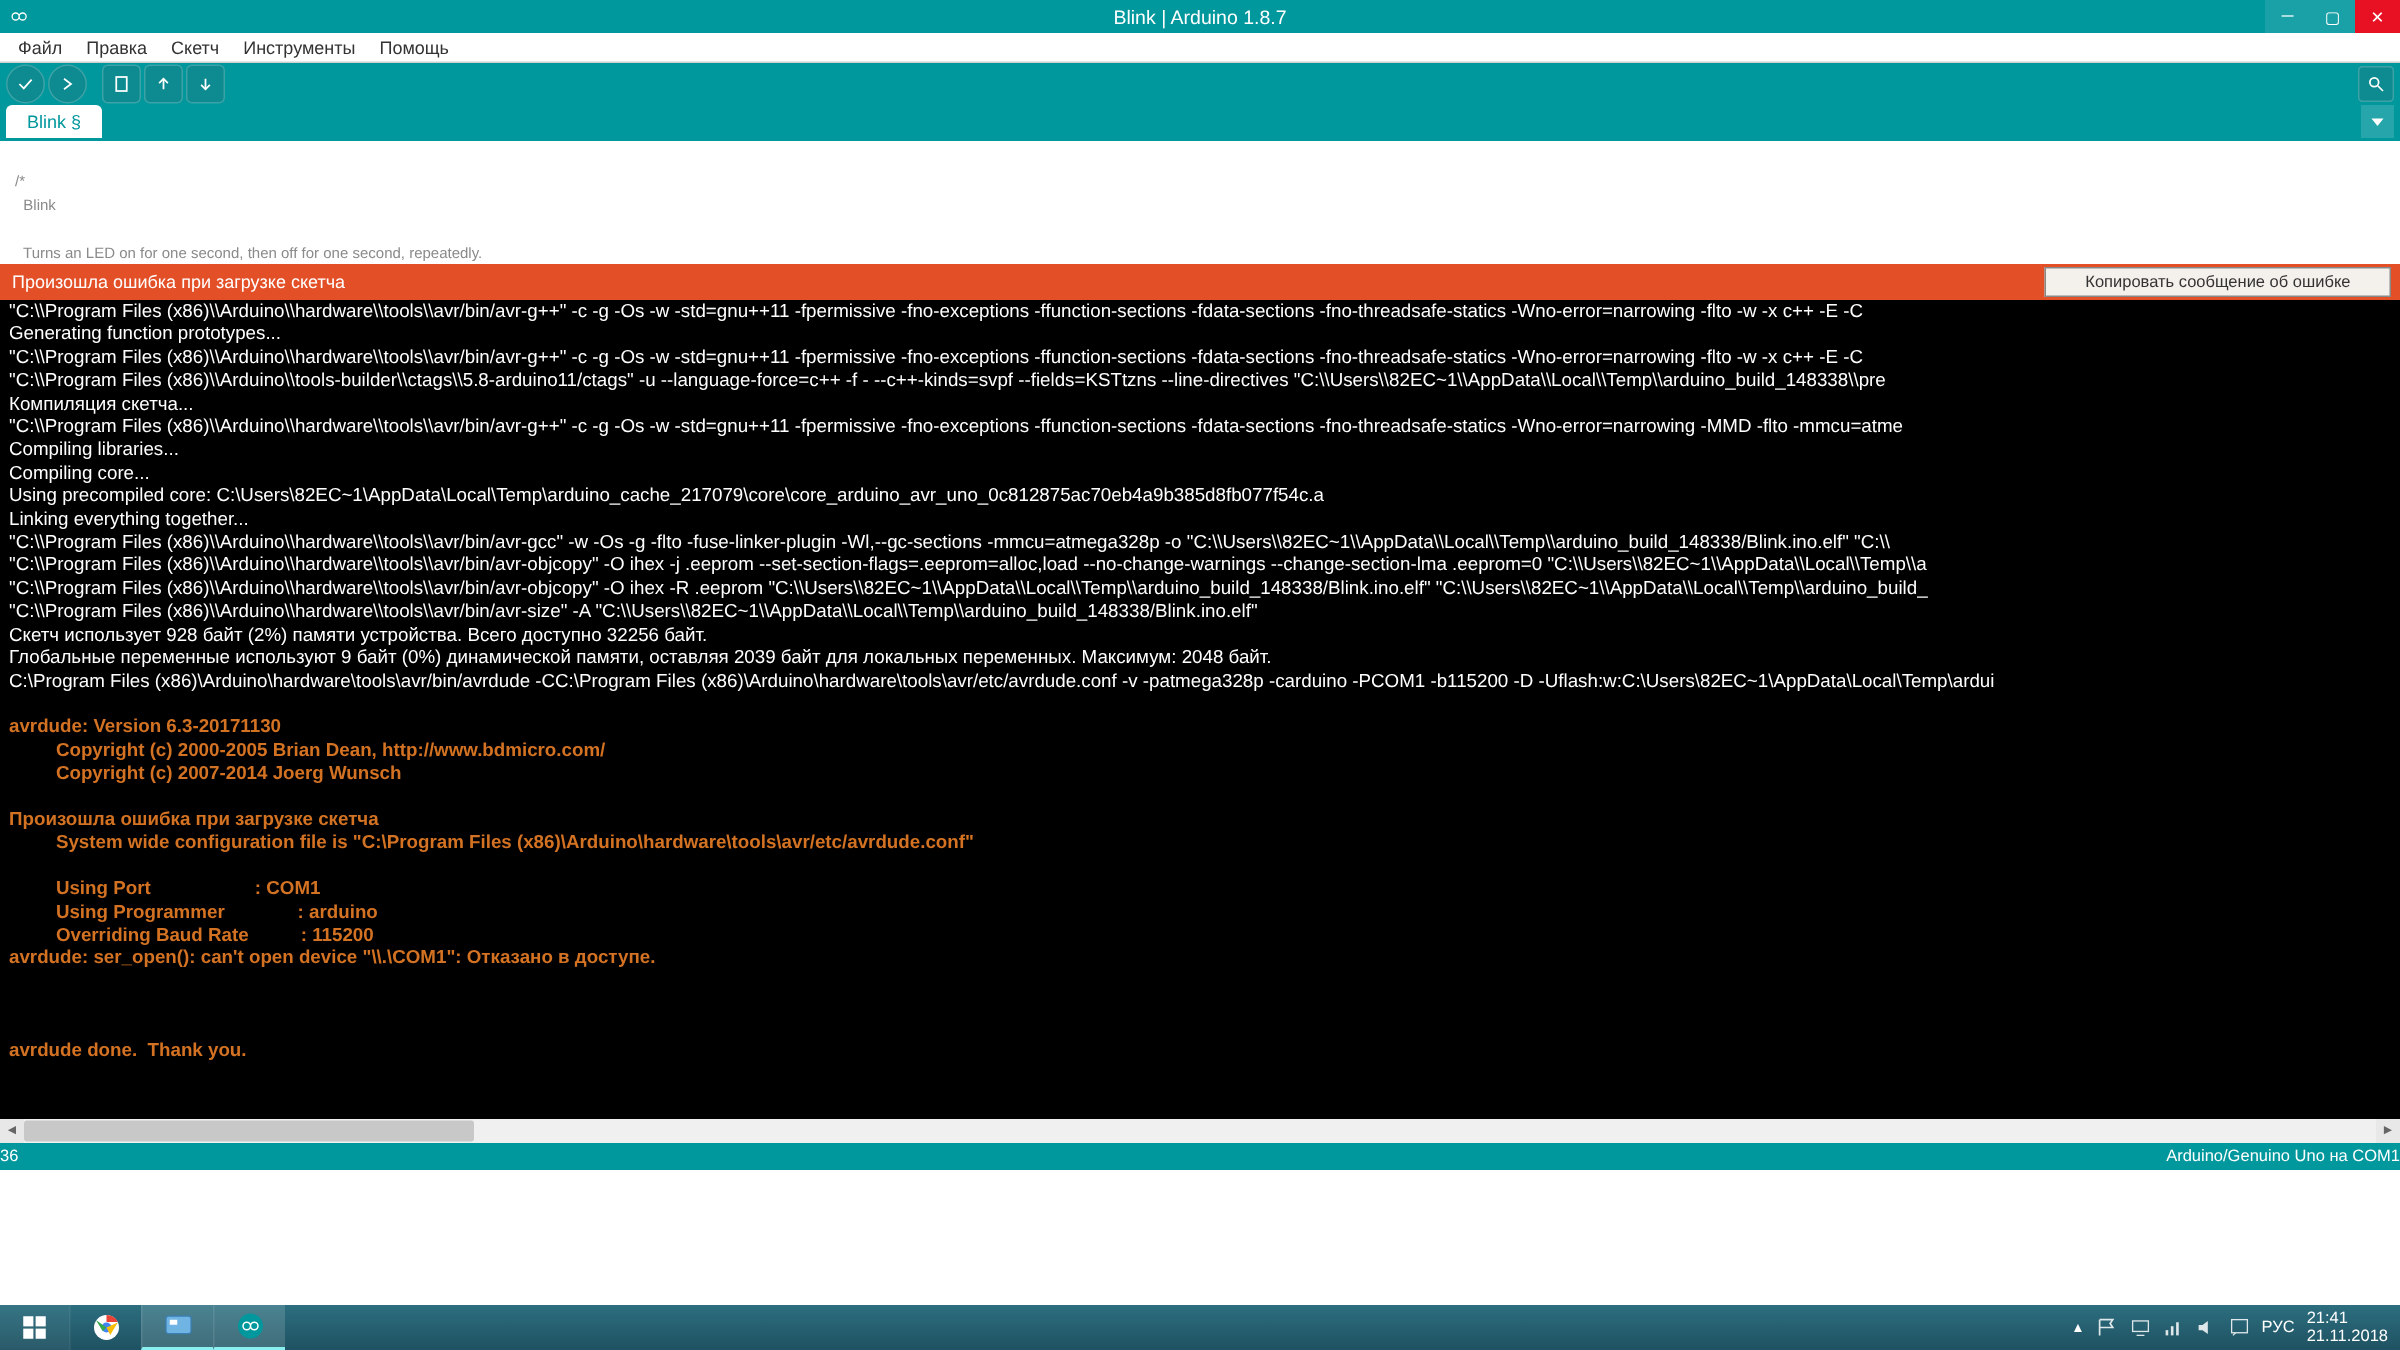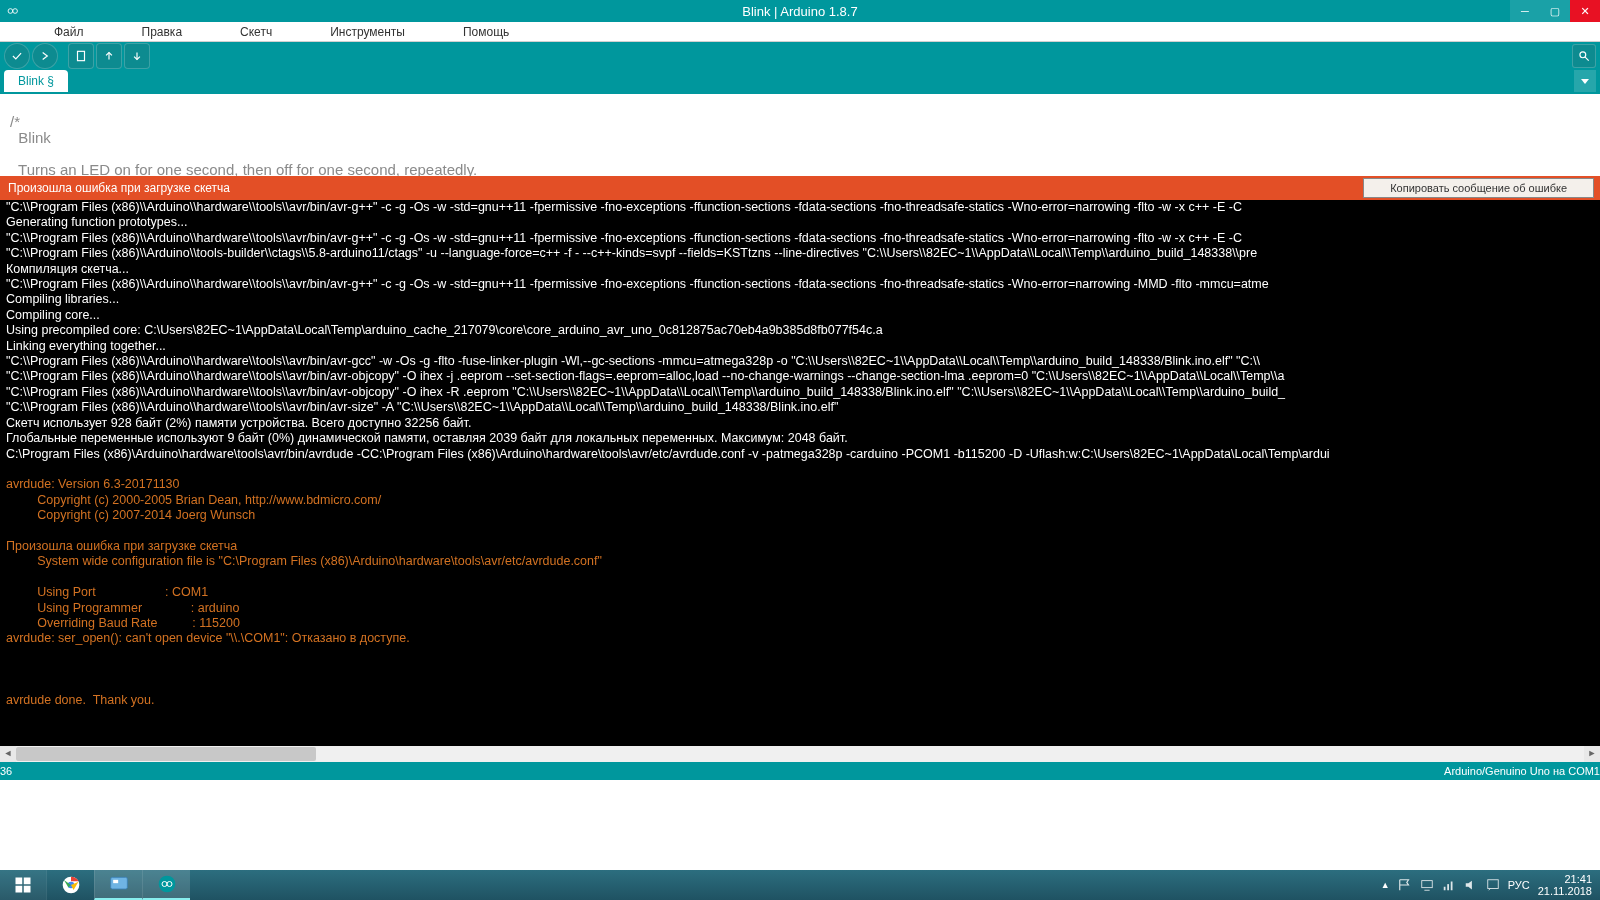--- a/index.html
+++ b/index.html
@@ -8,55 +8,55 @@
 .titlebar { height: 22px; background: #00979d; display: flex; align-items: center; color: #fff; font-size: 12px; position: relative; }
 .titlebar .app-icon { width: 22px; height: 22px; display: flex; align-items: center; justify-content: center; }
 .titlebar .app-icon svg { width: 14px; height: 14px; }
 .titlebar .title { position: absolute; left: 50%; transform: translateX(-50%); font-size: 13px; }
 .titlebar .win-ctrls { position: absolute; right: 0; top: 0; display: flex; height: 22px; }
 .titlebar .win-btn { width: 30px; height: 22px; display: flex; align-items: center; justify-content: center; font-size: 11px; color: #fff; }
 .titlebar .win-btn.close { background: #e81123; }
 .titlebar .win-btn.min, .titlebar .win-btn.max { background: rgba(255,255,255,0.1); }
 
 .menubar { height: 20px; background: #fff; border-bottom: 1px solid #d0d0d0; display: flex; align-items: center; padding: 0 4px; font-size: 12px; color: #333; }
-.menubar .menu-item { padding: 16px 8px; cursor: pointer; margin-left: 42px; }
+.menubar .menu-item { padding: 16px 8px; cursor: pointer; }
 
 .toolbar { height: 28px; background: #00979d; display: flex; align-items: center; padding: 2px 4px; gap: 2px; position: relative; }
 .toolbar .tbtn { width: 26px; height: 26px; border-radius: 4px; background: #0d8b90; display: flex; align-items: center; justify-content: center; color: #fff; cursor: pointer; border: 1px solid rgba(255,255,255,0.2); }
 .toolbar .tbtn.round { border-radius: 50%; }
 .toolbar .tbtn svg { width: 14px; height: 14px; fill: none; stroke: #fff; stroke-width: 2; }
 .toolbar .serial-mon { position: absolute; right: 4px; width: 24px; height: 24px; border-radius: 3px; background: #0d8b90; display: flex; align-items: center; justify-content: center; border: 1px solid rgba(255,255,255,0.2);}
 
 .tabbar { height: 24px; background: #00979d; display: flex; align-items: flex-start; padding-left: 4px; position: relative; }
 .tab { background: #fff; color: #00979d; font-size: 12px; padding: 4px 14px; border-radius: 4px 4px 0 0; cursor: pointer; }
 .tabbar .tab-menu { position: absolute; right: 4px; top: 0px; width: 22px; height: 22px; background: rgba(255,255,255,0.15); display:flex; align-items:center; justify-content:center; }
 .tab-menu svg{width:10px;height:10px;fill:#fff;}
 
-.editor { height: 82px; background: #fff; color: #999; font-family: "Consolas", monospace; font-size: 15px; padding: 4px 10px; line-height: 16px; overflow: hidden; white-space: pre; }
+.editor { height: 82px; background: #fff; color: #999; font-family: "Consolas", monospace; font-size: 10px; padding: 4px 10px; line-height: 16px; overflow: hidden; white-space: pre; }
 .editor .comment { color: #8a8a8a; }
 
 .errorbar { height: 24px; background: #e34f26; color: #fff; font-size: 12px; display: flex; align-items: center; padding: 0 8px; position: relative; }
 .errorbar .copy-btn { position: absolute; right: 6px; top: 2px; height: 20px; background: #f4f0eb; color: #333; font-size: 11px; padding: 0 26px; border: 1px solid #888; cursor: pointer; display:flex; align-items:center; }
 
 .console { height: 562px; background: #000; color: #fff; font-family: "Consolas", monospace; font-size: 12.5px; padding: 0 6px; line-height: 15.4px; overflow: hidden; position: relative; }
 .console .cline { white-space: pre; overflow: hidden; text-overflow: clip; }
-.console .orange { color: #d37222; }
+.console .orange { color: #d37222; font-weight: bold; }
 .console-scroll-h { position:absolute; bottom:0; left:0; right:0; height:16px; background:#f0f0f0; display:flex; align-items:center; }
 .console-scroll-h .arrow{width:16px;height:16px;background:#e8e8e8;display:flex;align-items:center;justify-content:center;font-size:9px;color:#666;}
 .console-scroll-h .thumb{width:300px;height:14px;background:#c8c8c8;border-radius:2px;margin-left:0px;}
 
 .statusbar { height: 18px; background: #00979d; color: #fff; font-size: 11px; display: flex; align-items: center; padding: 0 0; justify-content: space-between; }
 
 .taskbar { position: absolute; bottom: 0; left: 0; right: 0; height: 30px; background: linear-gradient(180deg,#2c6e7f 0%,#1f5262 100%); display: flex; align-items: center; }
 .taskbar .start { width: 46px; height: 30px; display: flex; align-items: center; justify-content: center; background: rgba(255,255,255,0.05); }
 .taskbar .start svg { width: 18px; height: 18px; fill: #fff; }
 .taskbar .tb-item { width: 48px; height: 30px; display: flex; align-items: center; justify-content: center; border-left: 1px solid rgba(255,255,255,0.1); }
 .taskbar .tb-item.active { background: rgba(255,255,255,0.15); border-bottom: 2px solid #8ee;}
 .taskbar .tray { position: absolute; right: 0; display: flex; align-items: center; gap: 8px; color: #fff; font-size: 11px; padding-right: 8px; height: 30px; }
-.taskbar .tray .clock { text-align: right; line-height: 12px; font-size: 11px; }
+.taskbar .tray .clock { text-align: left; line-height: 12px; font-size: 11px; }
 .taskbar .tray .tray-icon { width: 14px; height: 14px; opacity: 0.85; }
 </style>
 </head>
 <body>
 
 <div class="titlebar">
   <div class="app-icon">
     <svg viewBox="0 0 24 24">
         <path d="M7 12a4 4 0 118 0 4 4 0 01-8 0zm8 0a4 4 0 108 0 4 4 0 00-8 0z" fill="none" stroke="#fff" stroke-width="1.5"></path>
       </svg>

